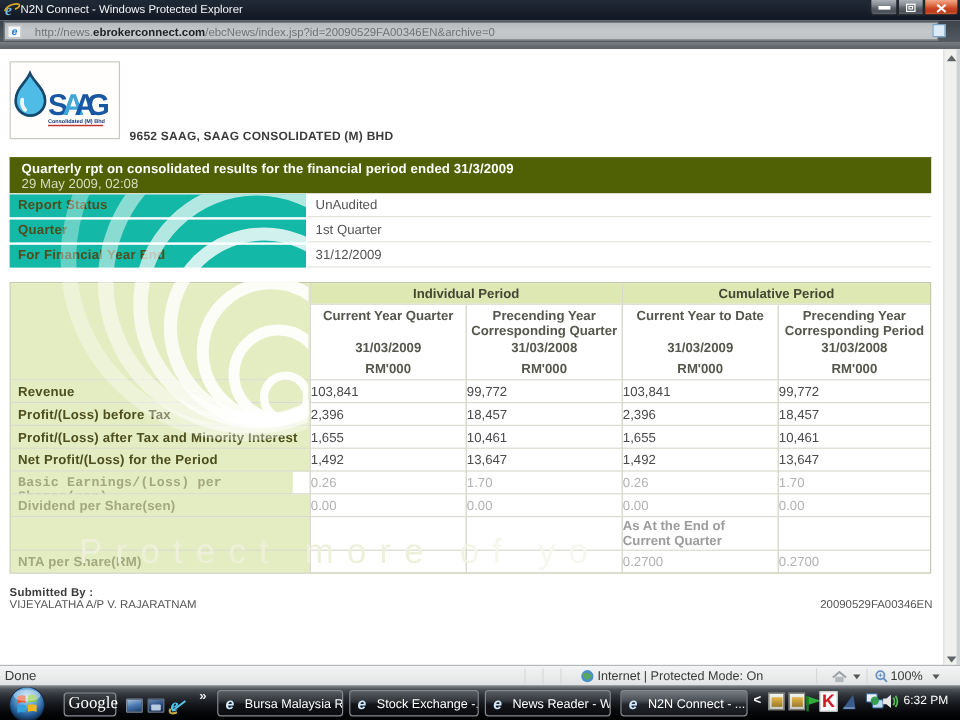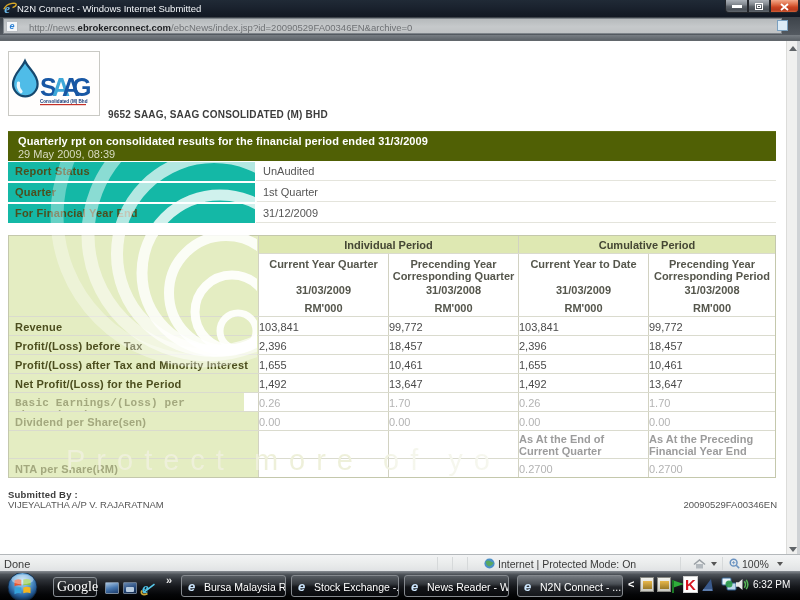--- a/index.html
+++ b/index.html
@@ -102,21 +102,21 @@
 </style>
 </head>
 <body>
 <div id="stage">
 
   <div class="abs" id="titlebar">
     <svg class="abs" style="left:3px;top:1px" width="14" height="14" viewBox="0 0 14 14">
       <text x="1.2" y="11.5" font-family="Liberation Serif" font-style="italic" font-weight="bold" font-size="13" fill="#6cb9e8">e</text>
       <path d="M0.8 8.2 Q3 3.4 9 2.4 Q13.4 1.8 13.2 3.6 Q13 5.4 9.5 6.6" fill="none" stroke="#d8a828" stroke-width="1.4"></path>
     </svg>
-    <div class="abs" id="titletext">N2N Connect - Windows Internet Submitted</div>
+    <div class="abs" id="titletext">N2N Connect - Windows Protected Explorer</div>
     <div class="abs" id="winbtns">
       <div class="wbtn" id="btn-min">
           <div class="glyph" style="left:6px;top:5px;width:10px;height:3px;background:#fff;"></div>
         </div>
       <div class="wbtn" id="btn-max">
         <div class="glyph" style="left:6px;top:3px;width:8px;height:7px;border:1px solid #fff;background:transparent;"></div>
         <div class="glyph" style="left:8px;top:5px;width:4px;height:3px;border:1px solid #fff;background:#41464d;"></div>
       </div>
       <div class="wbtn" id="btn-close">
         <svg style="position:absolute;left:9px;top:3px" width="9" height="8" viewBox="0 0 9 8">
@@ -149,21 +149,21 @@
         <text x="53" y="44" font-family="Liberation Sans" font-size="25" font-weight="bold" fill="#1857a4" letter-spacing="-2.5">A</text>
         <text x="63" y="44" font-family="Liberation Sans" font-size="25" font-weight="bold" fill="#1857a4">G</text>
         <text x="31" y="50.5" font-family="Liberation Sans" font-size="4.6" font-weight="bold" fill="#173a78">Consolidated (M) Bhd</text>
         <rect x="31" y="52" width="46" height="1.2" fill="#c23028"></rect>
       </svg>
     </div>
     <div class="abs" id="coname">9652 SAAG, SAAG CONSOLIDATED (M) BHD</div>
 
     <div class="abs" id="greenbar">
       <div class="t1">Quarterly rpt on consolidated results for the financial period ended 31/3/2009</div>
-      <div class="t2">29 May 2009, 08:39</div>
+      <div class="t2">29 May 2009, 02:08</div>
     </div>
 
     <div class="irow" style="top:121px">
         <div class="ilab">Report Status</div>
         <div class="ival">UnAudited</div>
       </div>
     <div class="irow" style="top:142px">
         <div class="ilab">Quarter</div>
         <div class="ival">1st Quarter</div>
       </div>
@@ -230,21 +230,20 @@
       <div class="c num gry c5" style="left:640px;top:157px;width:126px;height:19px;">1.70</div>
 
       <div class="c lab glab" style="left:0;top:176px;width:249px;height:19px;">Dividend per Share(sen)</div>
       <div class="c num gry" style="left:250px;top:176px;width:129px;height:19px;">0.00</div>
       <div class="c num gry" style="left:380px;top:176px;width:129px;height:19px;">0.00</div>
       <div class="c num gry" style="left:510px;top:176px;width:129px;height:19px;">0.00</div>
       <div class="c num gry c5" style="left:640px;top:176px;width:126px;height:19px;">0.00</div>
 
       <div class="c greenc" style="left:0;top:195px;width:249px;height:28px;"></div>
       <div class="c num gry" style="left:510px;top:195px;width:129px;height:28px;font-weight:bold;color:#9c9c9c !important;line-height:12px;padding-top:2px;">As At the End of<br>Current Quarter</div>
-      <div class="c num gry c5" style="left:640px;top:195px;width:126px;height:28px;font-weight:bold;color:#9c9c9c !important;line-height:12px;padding-top:2px;">As At the Preceding<br>Financial Year End</div>
 
       <div class="c lab glab" style="left:0;top:223px;width:249px;height:18px;">NTA per Share(RM)</div>
       <div class="c num gry" style="left:510px;top:223px;width:129px;height:18px;">0.2700</div>
       <div class="c num gry c5" style="left:640px;top:223px;width:126px;height:18px;">0.2700</div>
 
       <div class="vline" style="left:249px;height:241px;"></div>
       <div class="vline" style="left:379px;top:18px;height:223px;"></div>
       <div class="vline" style="left:509px;height:241px;"></div>
       <div class="vline" style="left:639px;top:18px;height:223px;"></div>
       <div class="hline" style="top:17px;left:250px;width:516px;"></div>

